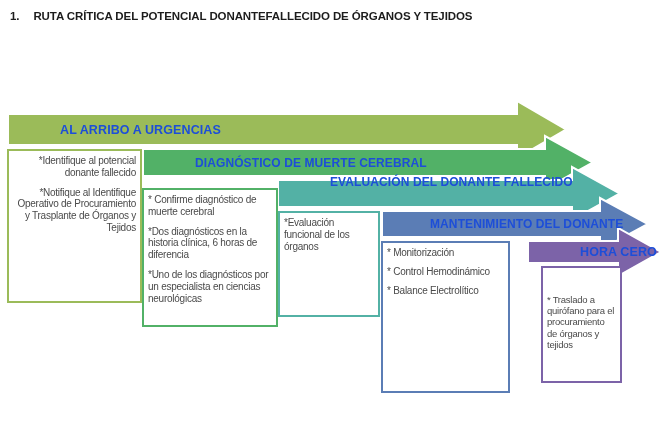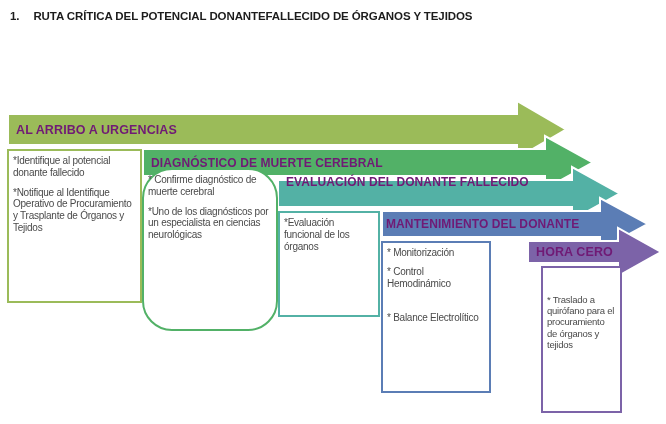--- a/index.html
+++ b/index.html
@@ -13,22 +13,22 @@
   .doc-title{
     position:absolute;top:10px;left:10px;
     display:flex;gap:14px;
     font-size:11.5px;font-weight:bold;color:#1c1c1c;
     letter-spacing:-0.1px;
   }
   .diagram{position:absolute;left:0;top:0;width:666px;height:424px;}
   svg.arrows{position:absolute;left:0;top:0;pointer-events:none;}
   .banner-label{
     position:absolute;display:flex;align-items:center;
-    color:#701a75;font-weight:bold;letter-spacing:0.1px;
-    white-space:nowrap;z-index:3;
+    color:#1d4ed8;font-weight:bold;letter-spacing:0.1px;
+    white-space:nowrap;z-index:3;margin-left:44px;
   }
   .detail-box{
     position:absolute;background:#ffffff;
     border-style:solid;border-width:2.5px;
     box-sizing:border-box;z-index:1;
     color:#4a4a4a;font-size:10px;letter-spacing:-0.25px;line-height:1.18;
   }
   .detail-box p{margin:0 0 8px 0;}
   .bullets{padding:4px 4px 0 4px;}
   .lbl-1{font-size:12.5px;}
@@ -40,49 +40,50 @@
 
 <div class="page">
 
   <div class="doc-title">
     <span>1.</span>
     <span>RUTA CRÍTICA DEL POTENCIAL DONANTEFALLECIDO DE ÓRGANOS Y TEJIDOS</span>
   </div>
 
   <div class="diagram">
 
-    <div class="detail-box" style="left: 7px; top: 149px; width: 135px; height: 154px; border-color: rgb(155, 187, 89);">
+    <div class="detail-box" style="left: 7px; top: 149px; width: 135px; height: 154px; border-color: rgb(155, 187, 89); text-align: right;">
       <div class="bullets">
         <p>*Identifique al potencial donante fallecido</p>
         <p>*Notifique al Identifique Operativo de Procuramiento y Trasplante de Órganos y Tejidos</p>
       </div>
     </div>
 
-    <div class="detail-box" style="left: 142px; top: 168px; width: 136px; height: 163px; border-color: rgb(82, 177, 103); border-radius: 30px;">
+    <div class="detail-box" style="left: 142px; top: 188px; width: 136px; height: 139px; border-color: rgb(82, 177, 103);">
       <div class="bullets">
         <p>* Confirme diagnóstico de muerte cerebral</p>
+        <p>*Dos diagnósticos en la historia clínica, 6 horas de diferencia</p>
         <p>*Uno de los diagnósticos por un especialista en ciencias neurológicas</p>
       </div>
     </div>
 
     <div class="detail-box" style="left: 278px; top: 211px; width: 102px; height: 106px; border-color: rgb(83, 177, 165);">
       <div class="bullets">
         <p>*Evaluación funcional de los órganos</p>
       </div>
     </div>
 
-    <div class="detail-box" style="left: 381px; top: 241px; width: 110px; height: 152px; border-color: rgb(91, 125, 181);">
+    <div class="detail-box" style="left: 381px; top: 241px; width: 129px; height: 152px; border-color: rgb(91, 125, 181);">
       <div class="bullets">
         <p style="margin-bottom:7px;">* Monitorización</p>
-        <p style="margin-bottom:23px;">* Control Hemodinámico</p>
+        <p style="margin-bottom:7px;">* Control Hemodinámico</p>
         <p style="margin-bottom:21px;">* Balance Electrolítico</p>
       </div>
     </div>
 
-    <div class="detail-box" style="left: 541px; top: 266px; width: 81px; height: 147px; font-size: 9.5px; border-color: rgb(124, 99, 168);">
+    <div class="detail-box" style="left: 541px; top: 266px; width: 81px; height: 117px; font-size: 9.5px; border-color: rgb(124, 99, 168);">
       <div class="bullets" style="padding-top:26px;">
         <p>* Traslado a quirófano para el procuramiento de órganos y tejidos</p>
       </div>
     </div>
 
     <svg class="arrows" width="666" height="424" viewBox="0 0 666 424">
       <polygon points="8,114 517,114 517,101 566,129.5 517,158 517,145 8,145" stroke="#ffffff" stroke-width="2" fill="#9bbb59"></polygon>
       <polygon points="143,149 545,149 545,136 593,162.5 545,189 545,176 143,176" stroke="#ffffff" stroke-width="2" fill="#52b167"></polygon>
       <polygon points="278,180 572,180 572,167 620,193.5 572,220 572,207 278,207" stroke="#ffffff" stroke-width="2" fill="#53b1a5"></polygon>
       <polygon points="382,211 600,211 600,198 648,224 600,250 600,237 382,237" stroke="#ffffff" stroke-width="2" fill="#5b7db5"></polygon>

